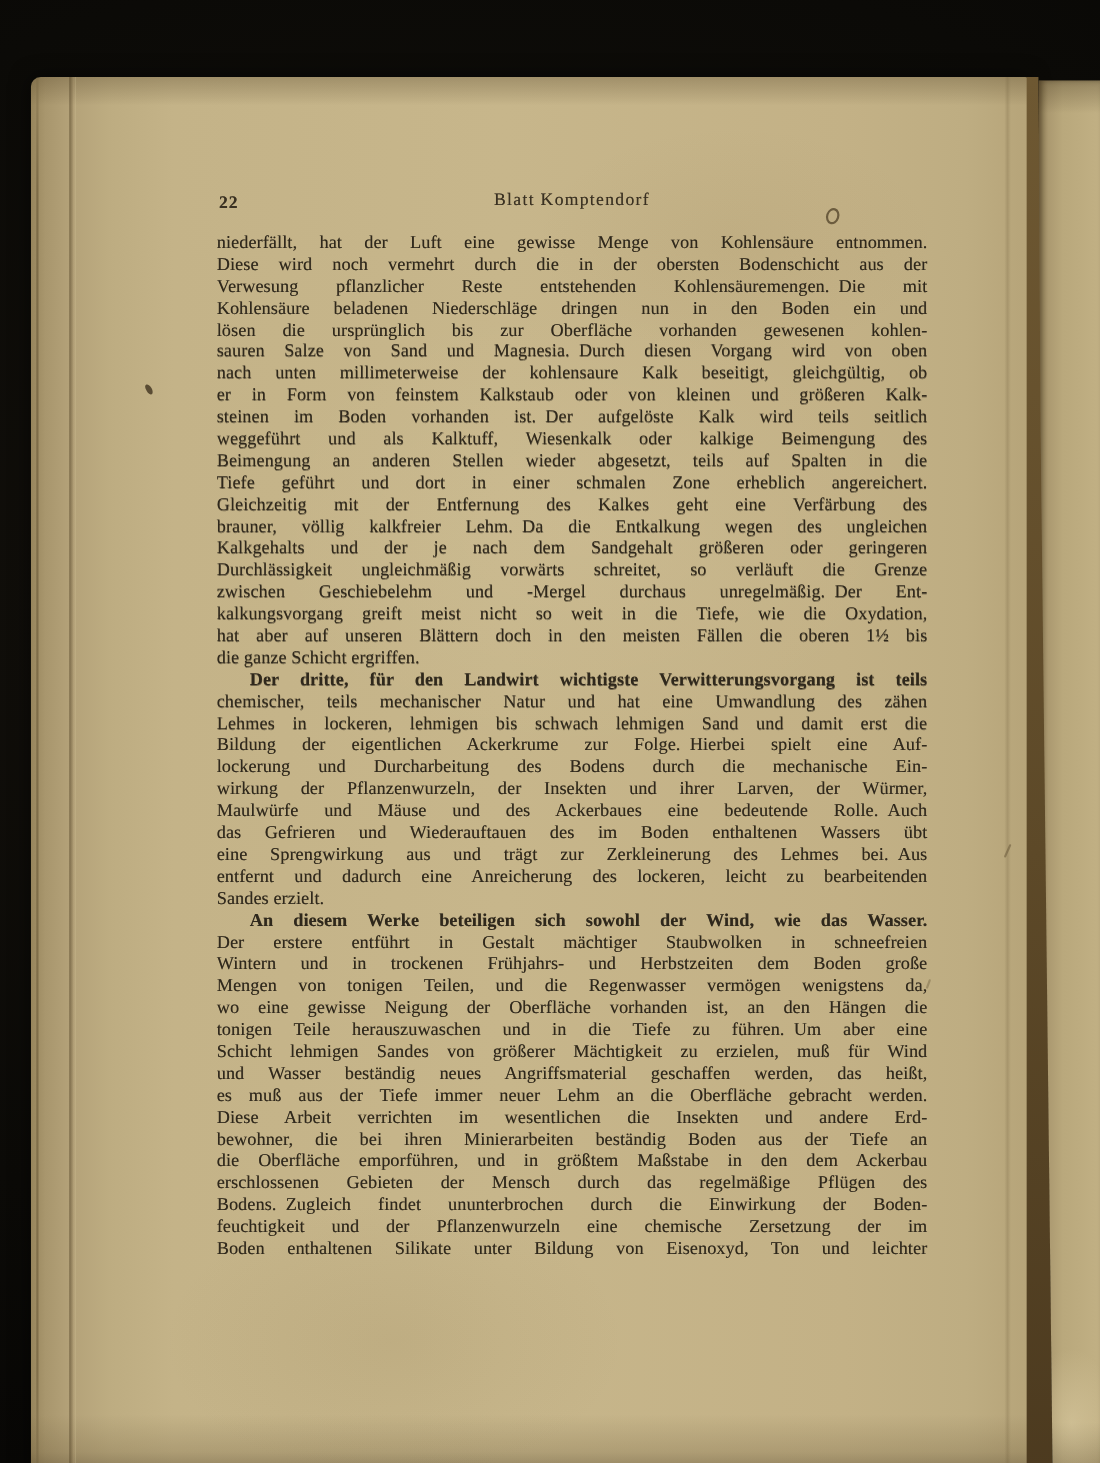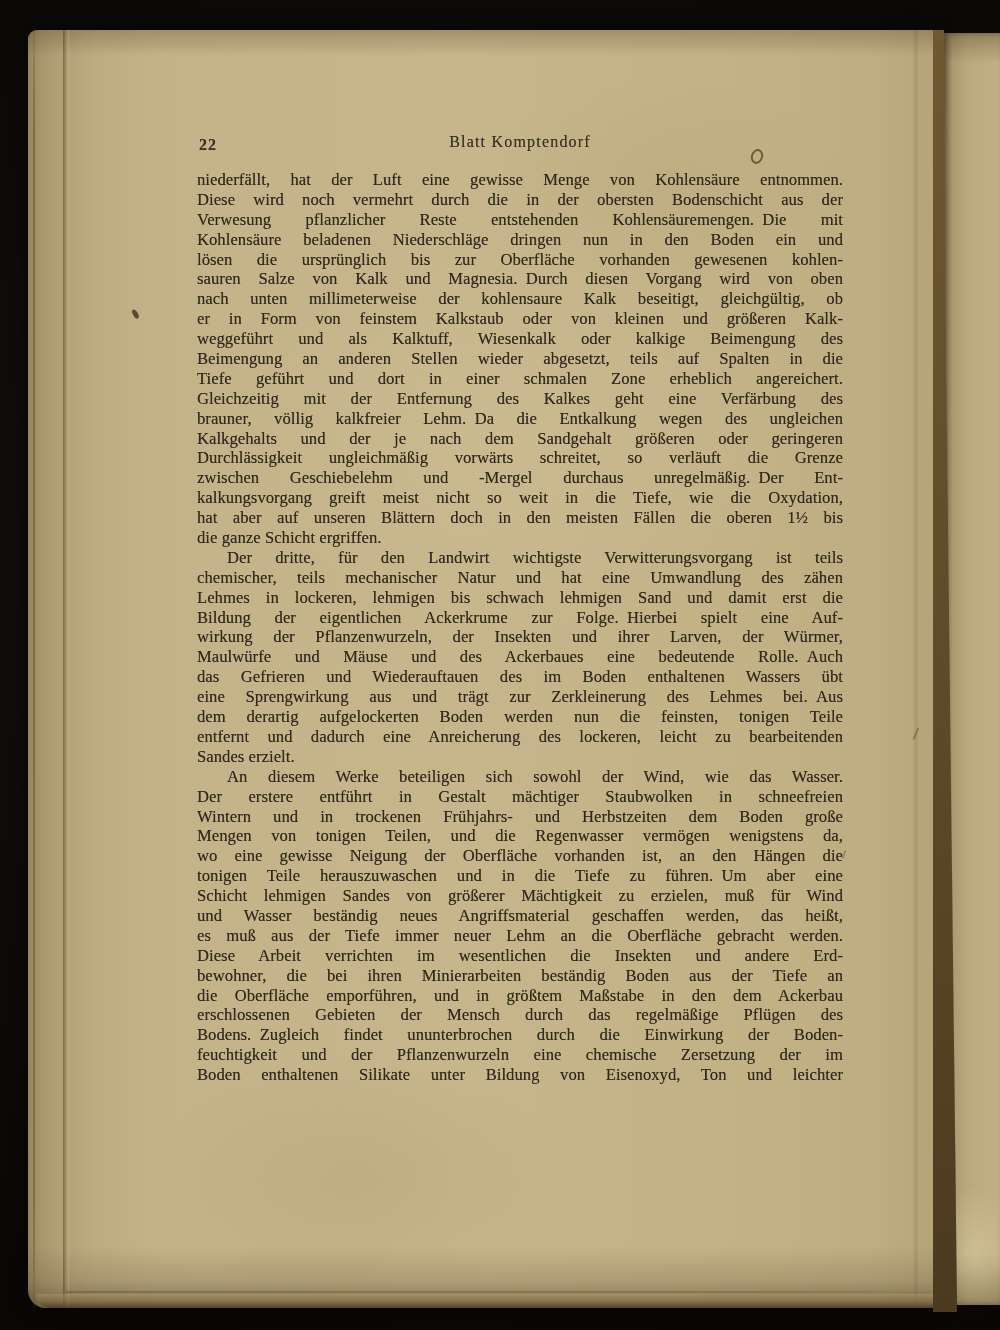--- a/index.html
+++ b/index.html
@@ -1,21 +1,21 @@
 <!DOCTYPE html>
 <html><head>
 <meta charset="utf-8">
 <style>
   html,body{margin:0;padding:0;}
   body{
     width:1000px;height:1330px;position:relative;overflow:hidden;
     background:radial-gradient(1400px 1000px at 45% 42%, #14110c 0%, #0b0a07 60%, #060504 100%);
     font-family:"Liberation Serif","DejaVu Serif",serif;
   }
-  .scene{position:absolute;inset:0;}
+  .scene{position:absolute;inset:0;margin-top:40px;}
 
   
   .page-main{
     position:absolute;left:28px;top:30px;width:907px;height:1278px;
     border-radius:9px 3px 3px 18px;
     background:
       radial-gradient(260px 150px at 640px 150px, rgba(135,112,68,.08), transparent 70%),
       radial-gradient(300px 180px at 330px 1150px, rgba(125,104,62,.10), transparent 70%),
       radial-gradient(420px 300px at 55% 32%, rgba(255,246,218,.07), transparent 70%),
       linear-gradient(180deg, rgba(82,66,38,.32) 0px, rgba(82,66,38,0) 26px, rgba(82,66,38,0) 1216px, rgba(92,76,45,.22) 1250px, rgba(58,46,26,.50) 1278px),
@@ -63,21 +63,21 @@
     position:absolute;left:169px;top:140px;width:646px;
     font-size:16.5px;line-height:19.9px;color:#2f281c;
     text-shadow:.2px .2px .4px rgba(47,40,28,.55);
     letter-spacing:.1px;
   }
   .line{
     text-align:justify;text-align-last:justify;-moz-text-align-last:justify;
     white-space:normal;height:19.9px;overflow:visible;
   }
   .line.para-end{text-align-last:left;-moz-text-align-last:left;}
-  .line.indent{text-indent:30px;}
+  .line.indent{text-indent:30px;font-weight:bold;}
 
   
   .mark{position:absolute;pointer-events:none;}
   .ring-blemish{left:723px;top:119px;width:8px;height:11px;border:2px solid rgba(86,71,45,.8);border-radius:50%;transform:rotate(18deg);}
   .margin-speck{left:105px;top:279px;width:5px;height:10px;background:rgba(72,59,38,.85);border-radius:45% 55% 50% 50%;transform:rotate(-28deg);}
   .margin-slash{left:887px;top:697px;width:2px;height:13px;background:rgba(106,89,58,.55);transform:rotate(24deg);border-radius:2px;}
   .margin-slash2{left:815px;top:820px;width:2px;height:9px;background:rgba(106,89,58,.4);transform:rotate(20deg);border-radius:2px;}
 </style>
 </head>
 <body>
@@ -96,43 +96,44 @@
       <span class="page-number">22</span>
       <div class="running-title">Blatt Komptendorf</div>
     </div>
 
     <div class="body-text" id="body-text">
         <div class="line">niederfällt, hat der Luft eine gewisse Menge von Kohlensäure entnommen.</div>
         <div class="line">Diese wird noch vermehrt durch die in der obersten Bodenschicht aus der</div>
         <div class="line">Verwesung pflanzlicher Reste entstehenden Kohlensäuremengen. Die mit</div>
         <div class="line">Kohlensäure beladenen Niederschläge dringen nun in den Boden ein und</div>
         <div class="line">lösen die ursprünglich bis zur Oberfläche vorhanden gewesenen kohlen-</div>
-        <div class="line">sauren Salze von Kalk und Magnesia. Durch diesen Vorgang wird von oben</div>
+        <div class="line">sauren Salze von Sand und Magnesia. Durch diesen Vorgang wird von oben</div>
         <div class="line">nach unten millimeterweise der kohlensaure Kalk beseitigt, gleichgültig, ob</div>
         <div class="line">er in Form von feinstem Kalkstaub oder von kleinen und größeren Kalk-</div>
+        <div class="line">steinen im Boden vorhanden ist. Der aufgelöste Kalk wird teils seitlich</div>
         <div class="line">weggeführt und als Kalktuff, Wiesenkalk oder kalkige Beimengung des</div>
         <div class="line">Beimengung an anderen Stellen wieder abgesetzt, teils auf Spalten in die</div>
         <div class="line">Tiefe geführt und dort in einer schmalen Zone erheblich angereichert.</div>
         <div class="line">Gleichzeitig mit der Entfernung des Kalkes geht eine Verfärbung des</div>
         <div class="line">brauner, völlig kalkfreier Lehm. Da die Entkalkung wegen des ungleichen</div>
         <div class="line">Kalkgehalts und der je nach dem Sandgehalt größeren oder geringeren</div>
         <div class="line">Durchlässigkeit ungleichmäßig vorwärts schreitet, so verläuft die Grenze</div>
         <div class="line">zwischen Geschiebelehm und -Mergel durchaus unregelmäßig. Der Ent-</div>
         <div class="line">kalkungsvorgang greift meist nicht so weit in die Tiefe, wie die Oxydation,</div>
         <div class="line">hat aber auf unseren Blättern doch in den meisten Fällen die oberen 1½ bis</div>
         <div class="line para-end">die ganze Schicht ergriffen.</div>
         <div class="line indent">Der dritte, für den Landwirt wichtigste Verwitterungsvorgang ist teils</div>
         <div class="line">chemischer, teils mechanischer Natur und hat eine Umwandlung des zähen</div>
         <div class="line">Lehmes in lockeren, lehmigen bis schwach lehmigen Sand und damit erst die</div>
         <div class="line">Bildung der eigentlichen Ackerkrume zur Folge. Hierbei spielt eine Auf-</div>
+        <div class="line">lockerung und Durcharbeitung des Bodens durch die mechanische Ein-</div>
         <div class="line">wirkung der Pflanzenwurzeln, der Insekten und ihrer Larven, der Würmer,</div>
         <div class="line">Maulwürfe und Mäuse und des Ackerbaues eine bedeutende Rolle. Auch</div>
         <div class="line">das Gefrieren und Wiederauftauen des im Boden enthaltenen Wassers übt</div>
         <div class="line">eine Sprengwirkung aus und trägt zur Zerkleinerung des Lehmes bei. Aus</div>
-        <div class="line">dem derartig aufgelockerten Boden werden nun die feinsten, tonigen Teile</div>
         <div class="line">entfernt und dadurch eine Anreicherung des lockeren, leicht zu bearbeitenden</div>
         <div class="line para-end">Sandes erzielt.</div>
         <div class="line indent">An diesem Werke beteiligen sich sowohl der Wind, wie das Wasser.</div>
         <div class="line">Der erstere entführt in Gestalt mächtiger Staubwolken in schneefreien</div>
         <div class="line">Wintern und in trockenen Frühjahrs- und Herbstzeiten dem Boden große</div>
         <div class="line">Mengen von tonigen Teilen, und die Regenwasser vermögen wenigstens da,</div>
         <div class="line">wo eine gewisse Neigung der Oberfläche vorhanden ist, an den Hängen die</div>
         <div class="line">tonigen Teile herauszuwaschen und in die Tiefe zu führen. Um aber eine</div>
         <div class="line">Schicht lehmigen Sandes von größerer Mächtigkeit zu erzielen, muß für Wind</div>
         <div class="line">und Wasser beständig neues Angriffsmaterial geschaffen werden, das heißt,</div>

